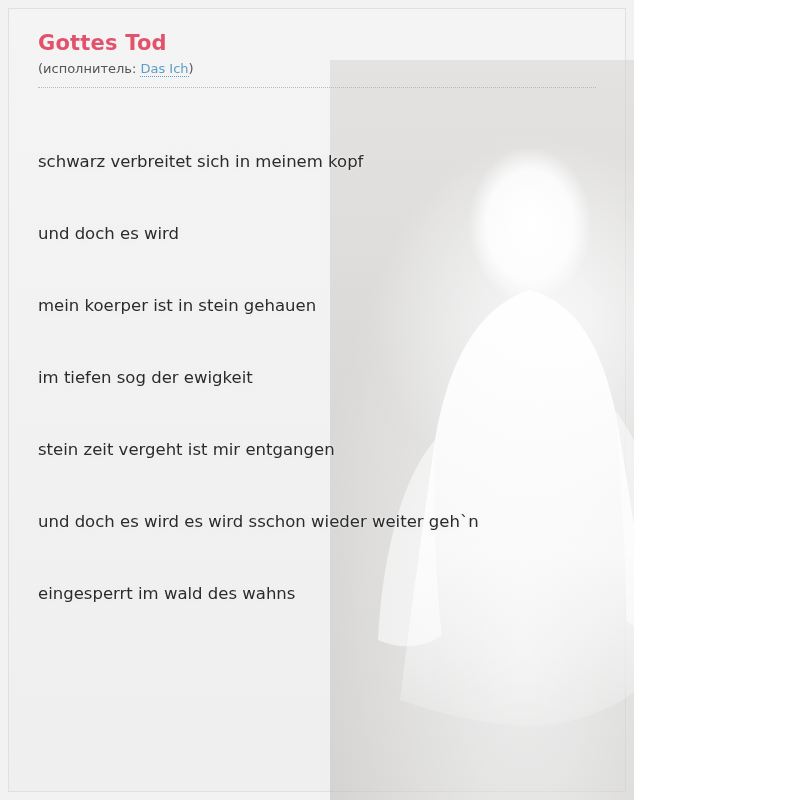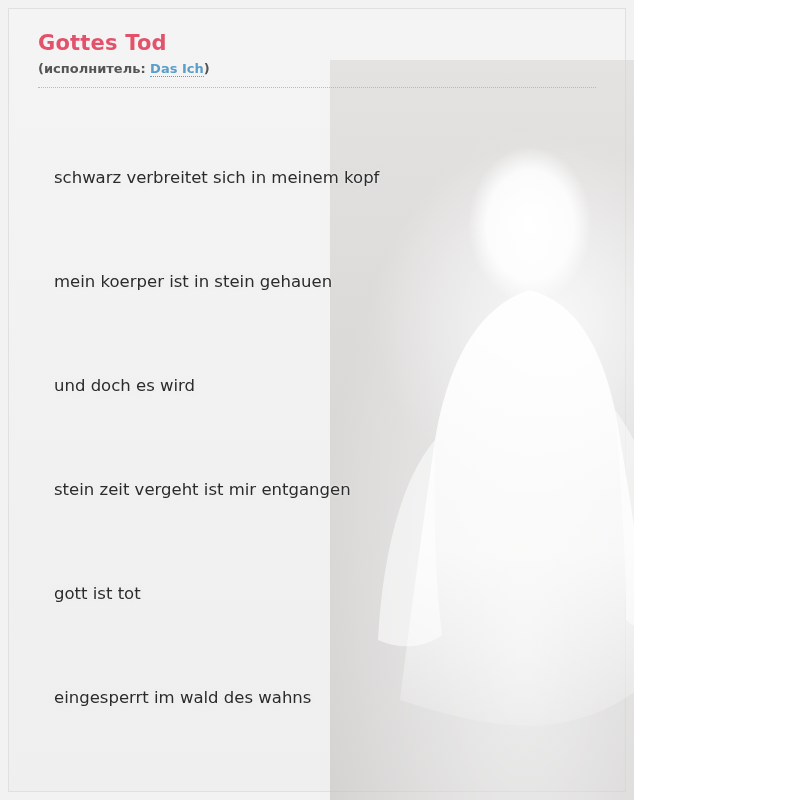--- a/index.html
+++ b/index.html
@@ -72,21 +72,20 @@
     letter-spacing: 0.2px;
     margin: 0 0 4px 0;
     line-height: 26px;
   }
 
   #subtitle {
     font-size: 13px;
     color: #555555;
     margin: 0 0 10px 0;
     line-height: 17px;
-    font-weight: bold;
   }
 
   #subtitle .artist-link {
     color: #5a9ec9;
     text-decoration: none;
     border-bottom: 1px dotted #5a9ec9;
     cursor: pointer;
   }
 
   #divider {
@@ -99,21 +98,21 @@
   #lyrics {
     position: relative;
     font-size: 16.5px;
     line-height: 24px;
     color: #2b2b2b;
     white-space: pre-wrap;
     z-index: 2;
   }
 
   #lyrics .line {
-    margin: 16px;
+    margin: 0;
     padding: 0;
     text-shadow: 0 0 2px rgba(242,242,242,0.9), 0 0 4px rgba(242,242,242,0.7);
   }
 </style>
 </head>
 <body>
 
 <div id="page">
 
   <div id="frame"></div>
@@ -142,24 +141,25 @@
 
   <div id="content">
     <h1 id="title">Gottes Tod</h1>
 
     <div id="subtitle"><span>(исполнитель: </span><a class="artist-link" href="#">Das Ich</a><span>)</span></div>
 
     <hr id="divider">
 
     <div id="lyrics">
       <div class="line">schwarz verbreitet sich in meinem kopf</div>
+      <div class="line">und doch es wird</div>
       <div class="line">mein koerper ist in stein gehauen</div>
-      <div class="line">und doch es wird</div>
+      <div class="line">im tiefen sog der ewigkeit</div>
       <div class="line">stein zeit vergeht ist mir entgangen</div>
-      <div class="line">gott ist tot</div>
+      <div class="line">und doch es wird es wird sschon wieder weiter geh`n</div>
       <div class="line">eingesperrt im wald des wahns</div>
       
       
       
       
       
       
       
       
       

